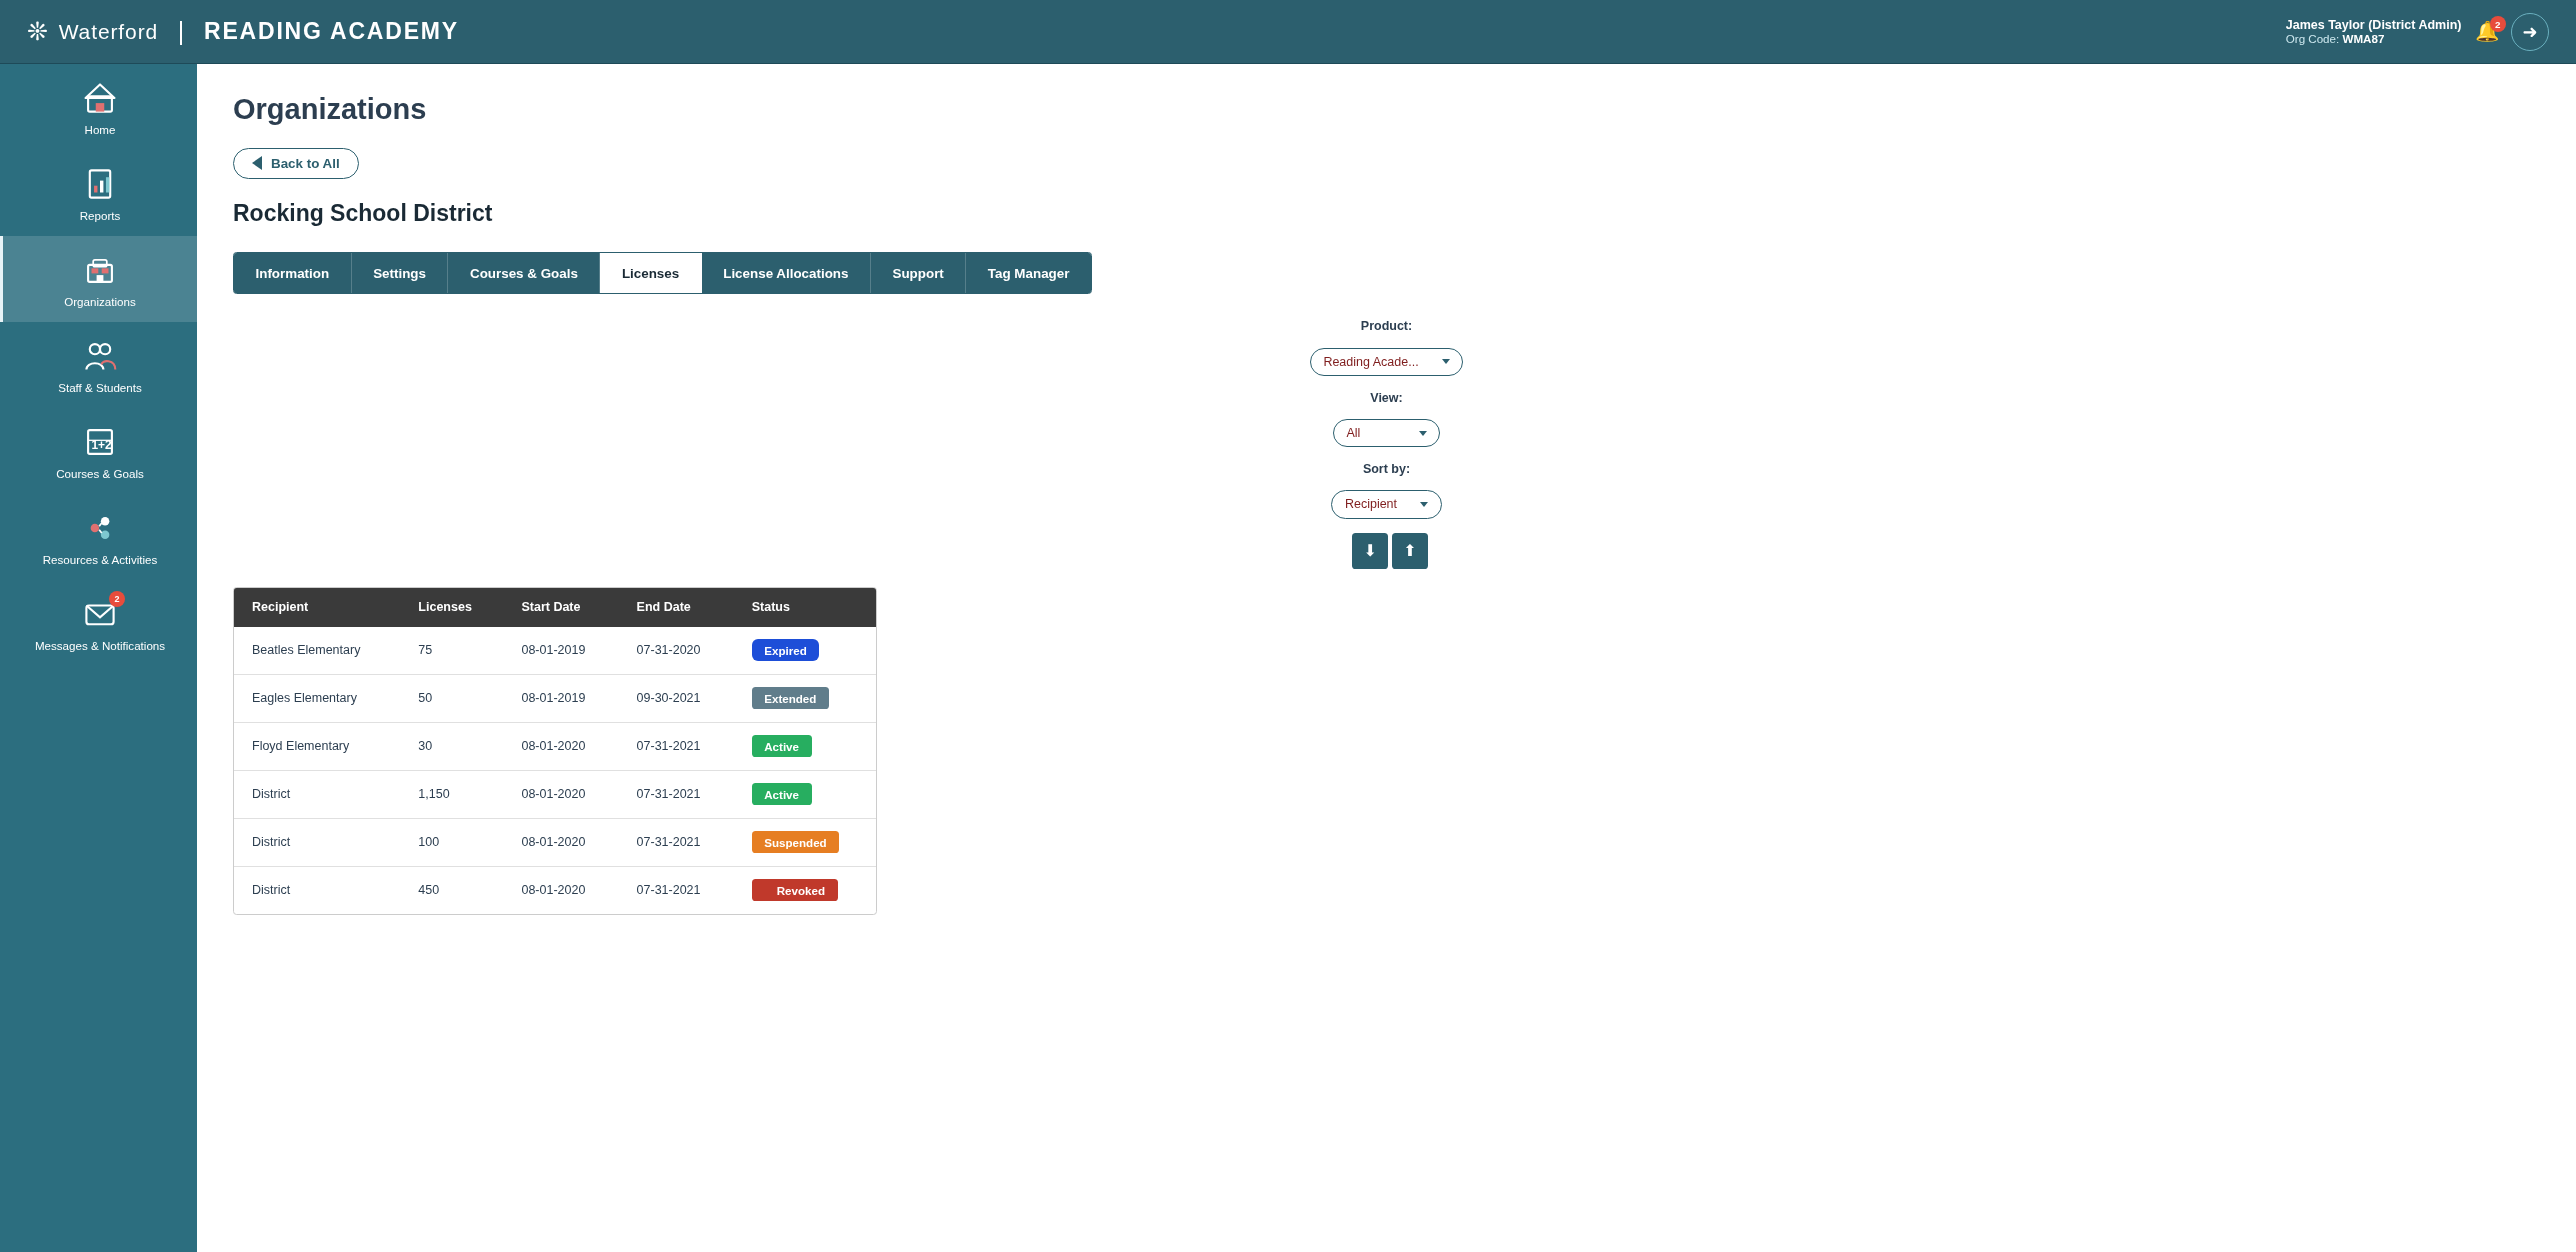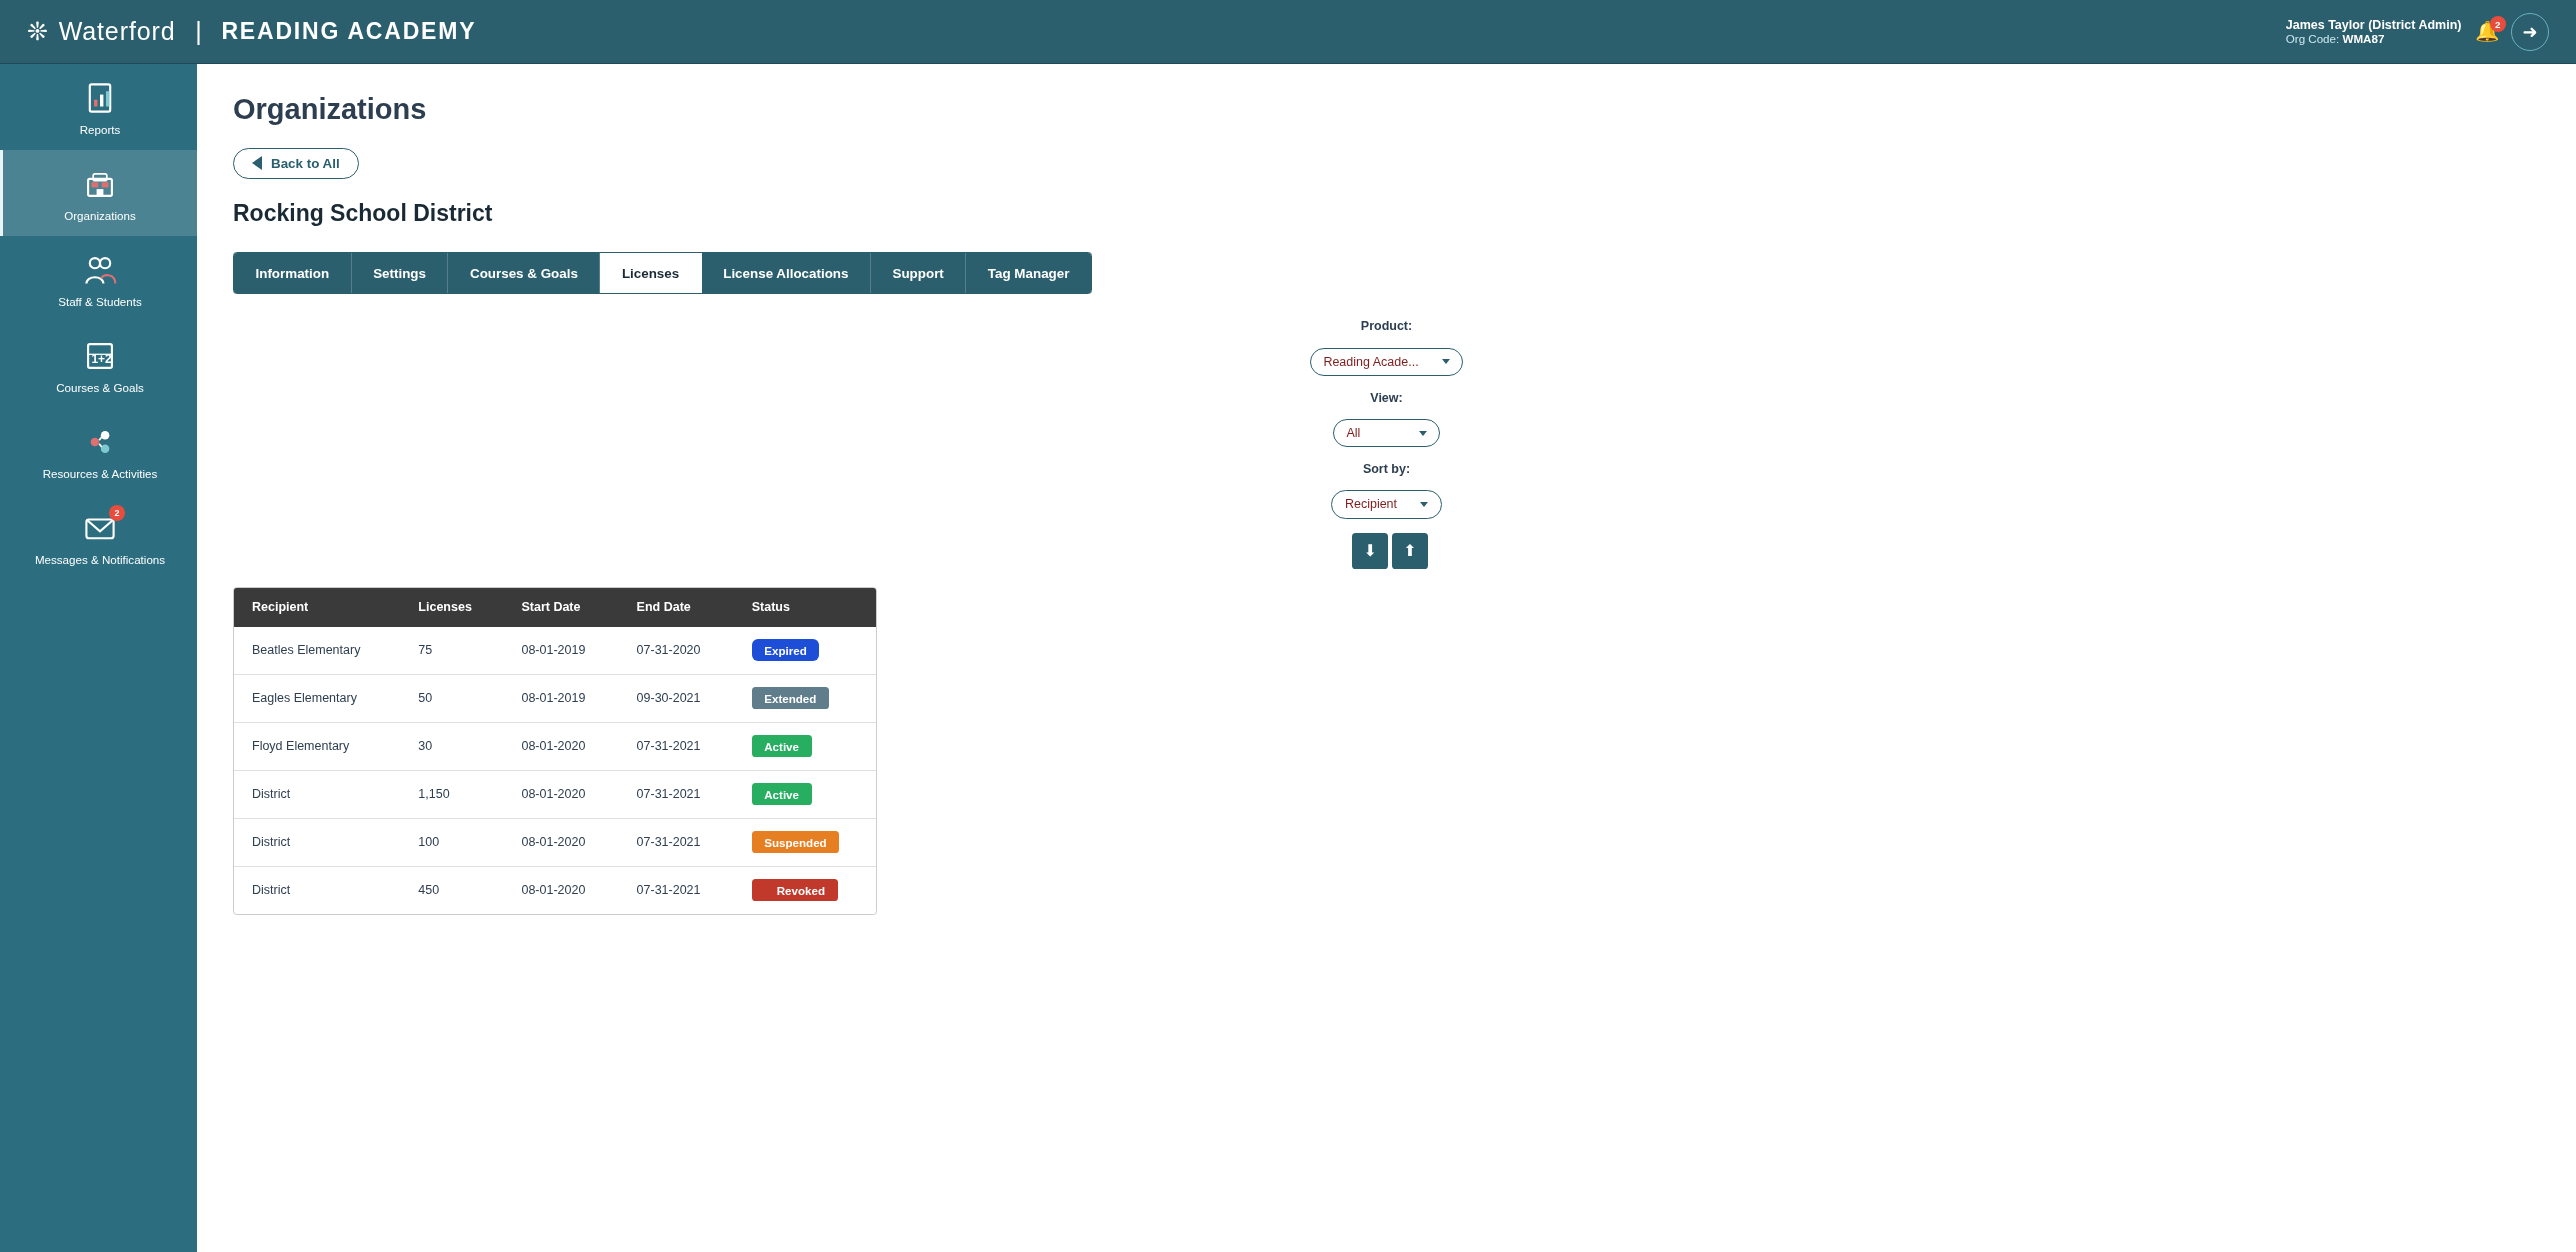--- a/index.html
+++ b/index.html
@@ -19,21 +19,21 @@
       display: flex;
       align-items: center;
       gap: 10.7px;
     }
     .logo-icon {
       color: white;
       font-size: 25px;
     }
     .header-brand {
       color: white;
-      font-size: 25px;
+      font-size: 21px;
       font-weight: 300;
       letter-spacing: 0.9px;
     }
     .header-divider {
       color: white;
       font-size: 25px;
       margin: 0 9px;
       font-weight: 100;
     }
     .header-product {
@@ -356,20 +356,30 @@
       <button class="logout-btn">
         <span>➜</span>
       </button>
     </div>
   </div>
 </header>
 
 <div class="app-body">
 
   <nav class="sidebar">
+    <div class="sidebar-item">
+      <div class="sidebar-icon-img">
+        <svg width="34" height="34" viewBox="0 0 40 40">
+          <rect x="6" y="18" width="28" height="18" rx="2" fill="none" stroke="white" stroke-width="2.5"></rect>
+          <polygon points="20,4 3,20 37,20" fill="none" stroke="white" stroke-width="2.5" stroke-linejoin="round"></polygon>
+          <rect x="15" y="26" width="10" height="10" fill="#e07070"></rect>
+        </svg>
+      </div>
+      <span>Home</span>
+    </div>
     <div class="sidebar-item">
       <div class="sidebar-icon-img">
         <svg width="34" height="34" viewBox="0 0 40 40">
           <rect x="8" y="4" width="24" height="32" rx="2" fill="none" stroke="white" stroke-width="2.5"></rect>
           <rect x="13" y="22" width="4" height="8" fill="#e07070"></rect>
           <rect x="20" y="16" width="4" height="14" fill="white"></rect>
           <rect x="27" y="12" width="4" height="18" fill="#7ec8d0"></rect>
         </svg>
       </div>
       <span>Reports</span>

